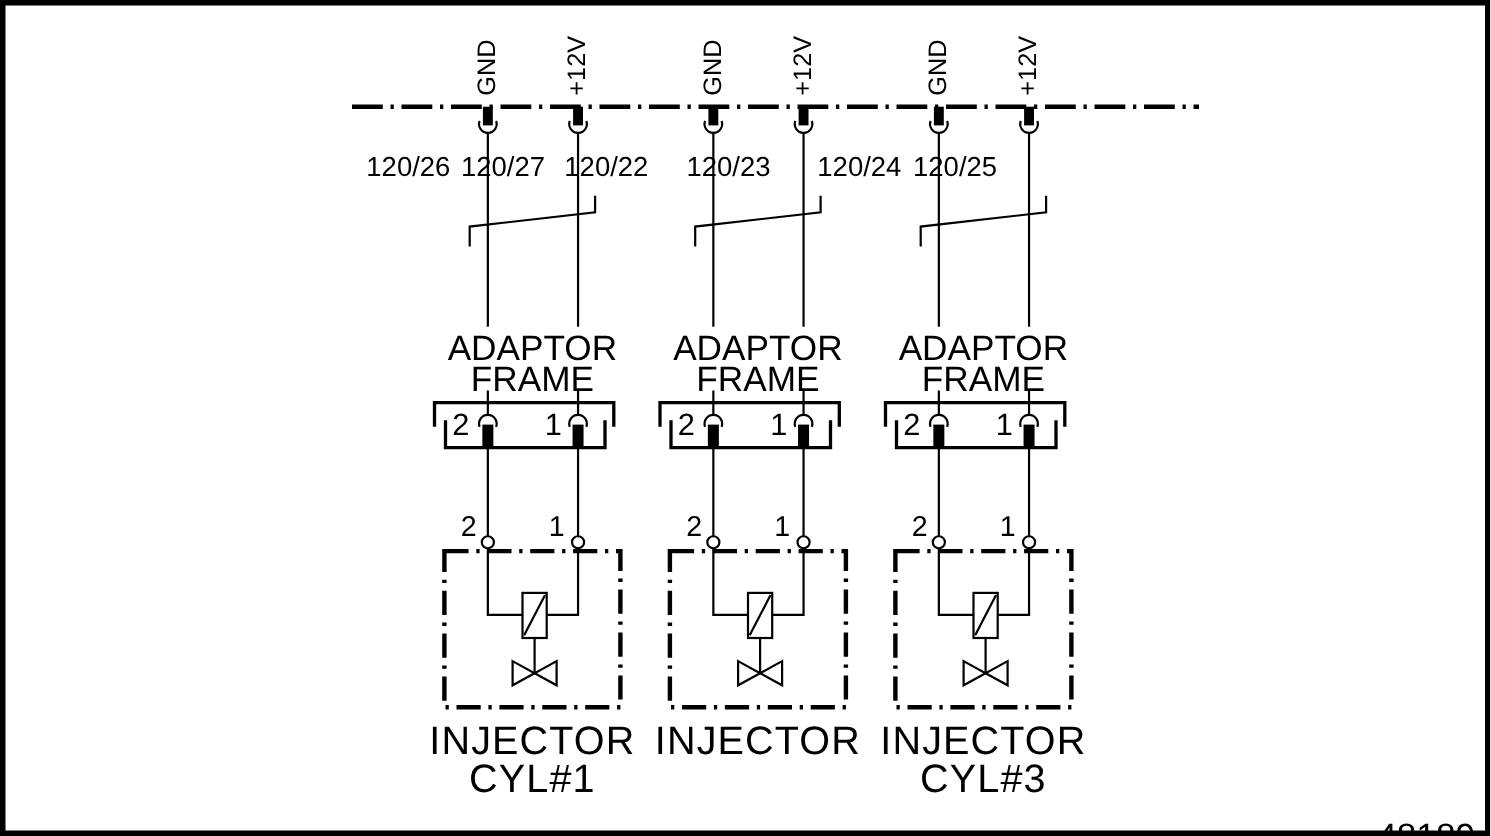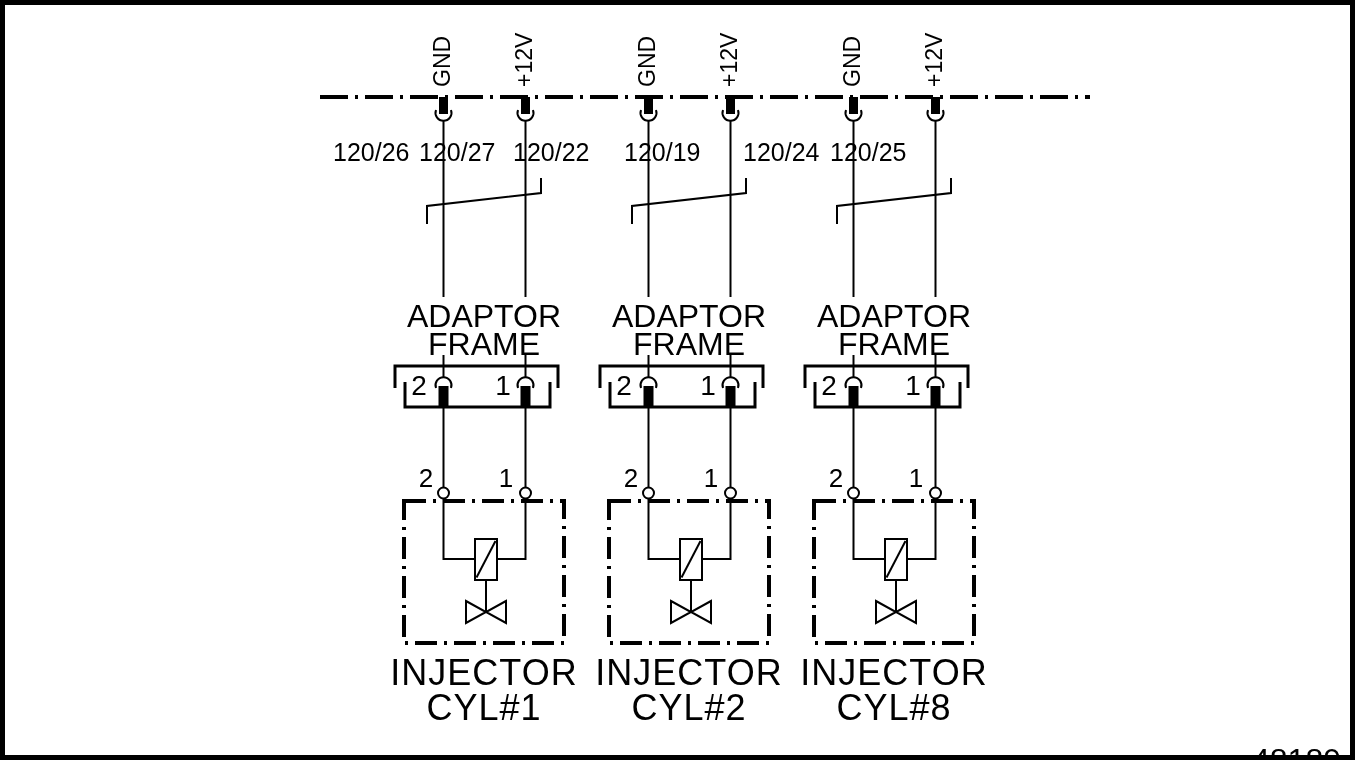--- a/index.html
+++ b/index.html
@@ -87,38 +87,37 @@
   <div class="lbl pin" style="left:404px;top:371px;">2</div>
   <div class="lbl pin" style="left:488px;top:371px;">1</div>
   <div class="lbl ipin" style="left:411px;top:464px;">2</div>
   <div class="lbl ipin" style="left:491px;top:464px;">1</div>
   <div class="lbl ctr f36" style="left:374px;top:653px;">INJECTOR</div>
   <div class="lbl ctr f36" style="left:374px;top:688px;">CYL#1</div>
 
   <div class="lbl vlabel" style="left:635px;top:87px;">GND</div>
   <div class="lbl vlabel" style="left:717px;top:87px;">+12V</div>
   <div class="lbl wid" style="left:513px;top:139px;">120/22</div>
-  <div class="lbl wid" style="left:624px;top:139px;">120/19</div>
+  <div class="lbl wid" style="left:624px;top:139px;">120/23</div>
   <div class="lbl ctr f26" style="left:599px;top:299px;">ADAPTOR</div>
   <div class="lbl ctr f26" style="left:599px;top:327px;">FRAME</div>
   <div class="lbl pin" style="left:609px;top:371px;">2</div>
   <div class="lbl pin" style="left:693px;top:371px;">1</div>
   <div class="lbl ipin" style="left:616px;top:464px;">2</div>
   <div class="lbl ipin" style="left:696px;top:464px;">1</div>
   <div class="lbl ctr f36" style="left:579px;top:653px;">INJECTOR</div>
-  <div class="lbl ctr f36" style="left:579px;top:688px;">CYL#2</div>
 
   <div class="lbl vlabel" style="left:840px;top:87px;">GND</div>
   <div class="lbl vlabel" style="left:922px;top:87px;">+12V</div>
   <div class="lbl wid" style="left:743px;top:139px;">120/24</div>
   <div class="lbl wid" style="left:830px;top:139px;">120/25</div>
   <div class="lbl ctr f26" style="left:804px;top:299px;">ADAPTOR</div>
   <div class="lbl ctr f26" style="left:804px;top:327px;">FRAME</div>
   <div class="lbl pin" style="left:814px;top:371px;">2</div>
   <div class="lbl pin" style="left:898px;top:371px;">1</div>
   <div class="lbl ipin" style="left:821px;top:464px;">2</div>
   <div class="lbl ipin" style="left:901px;top:464px;">1</div>
   <div class="lbl ctr f36" style="left:784px;top:653px;">INJECTOR</div>
-  <div class="lbl ctr f36" style="left:784px;top:688px;">CYL#8</div>
+  <div class="lbl ctr f36" style="left:784px;top:688px;">CYL#3</div>
 
   <div class="lbl fig" style="right:14px;top:703px;margin-top:40px;">48189</div>
 
 </div>
 
 </body></html>

